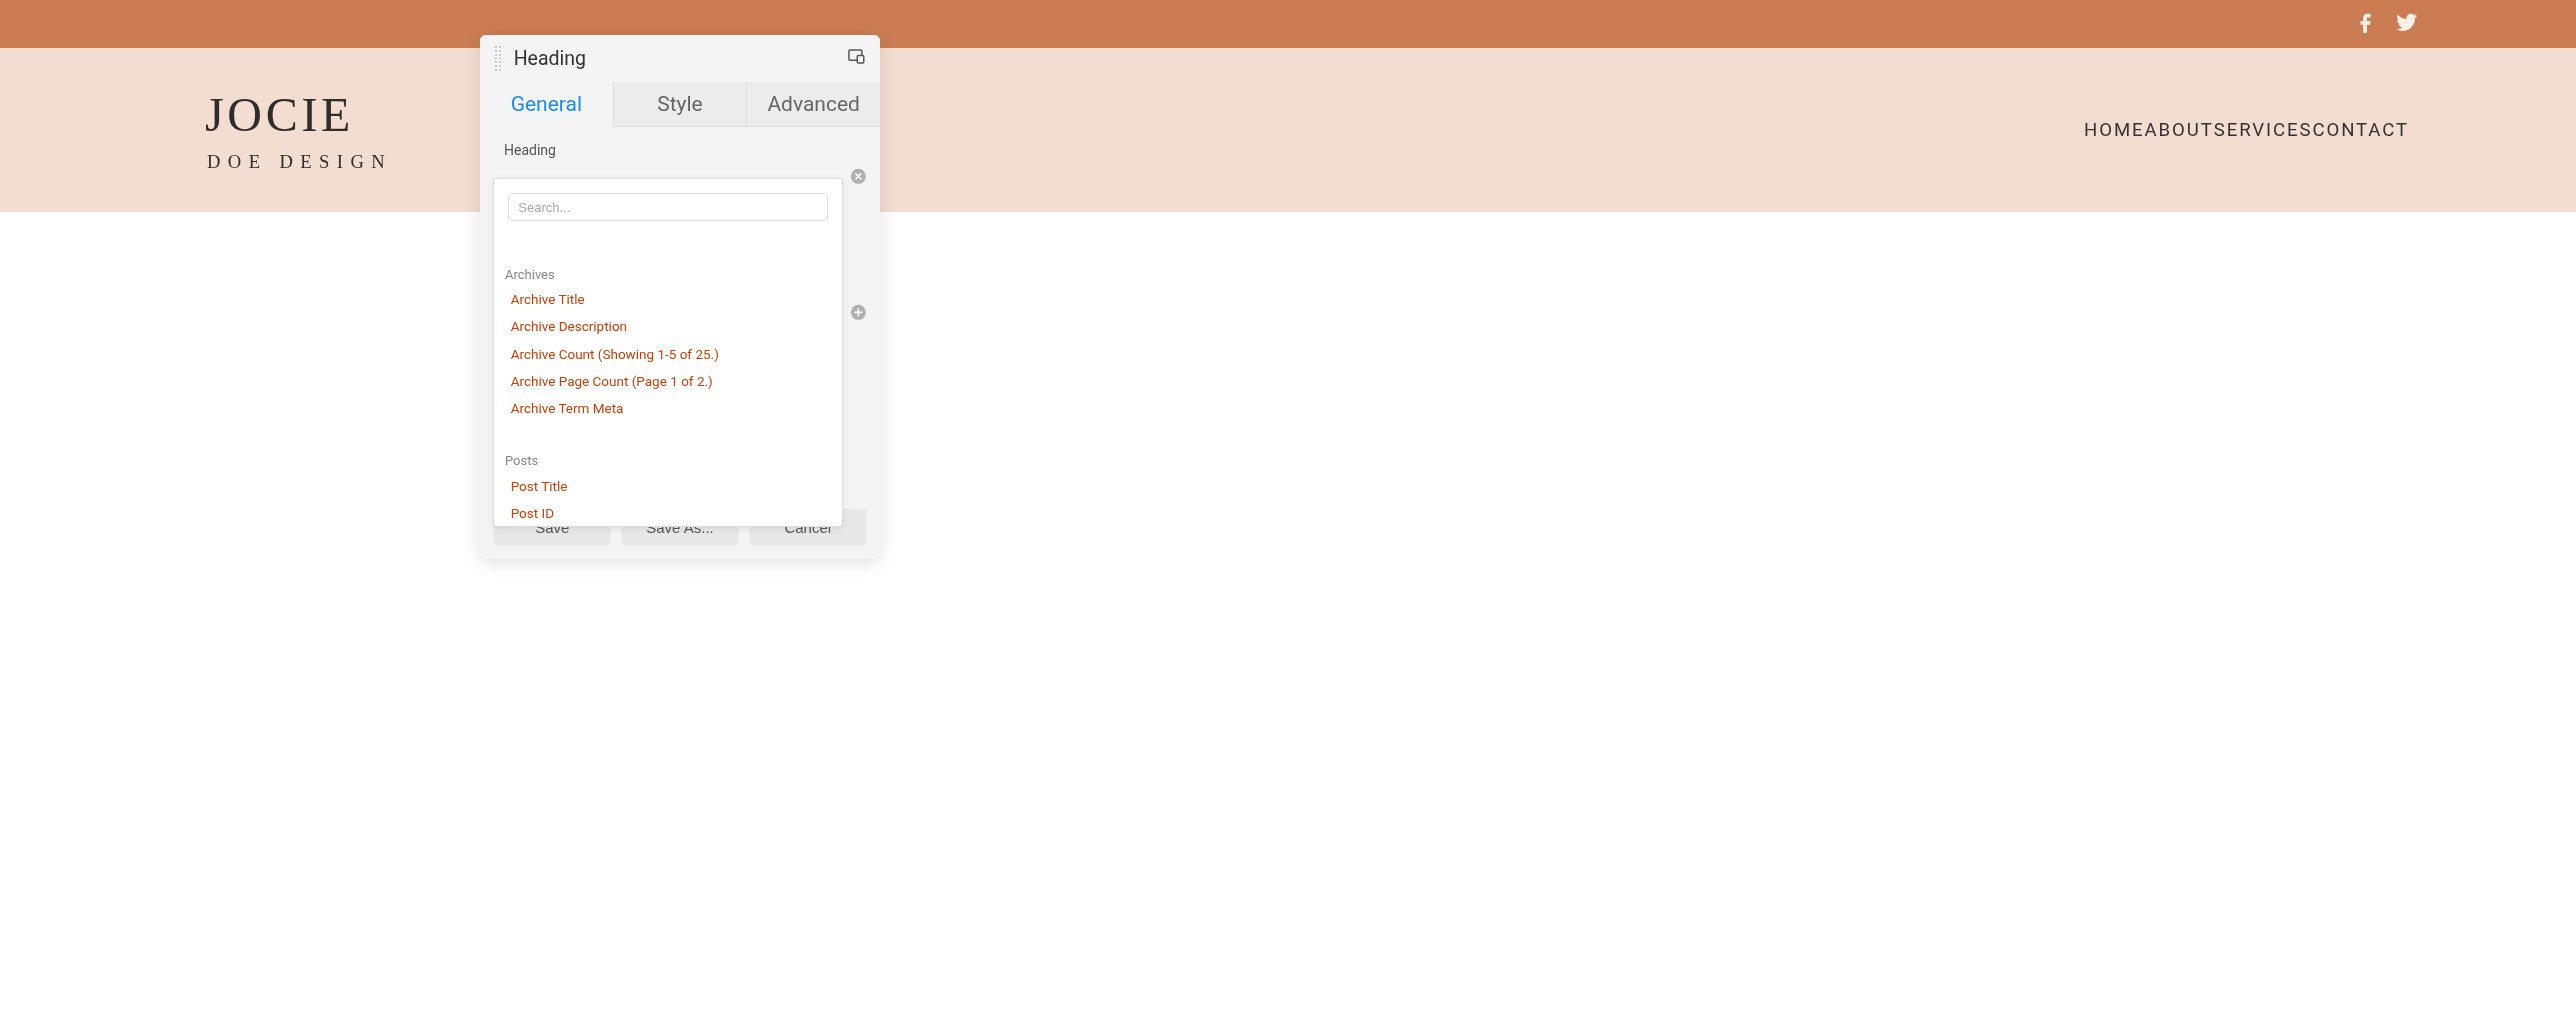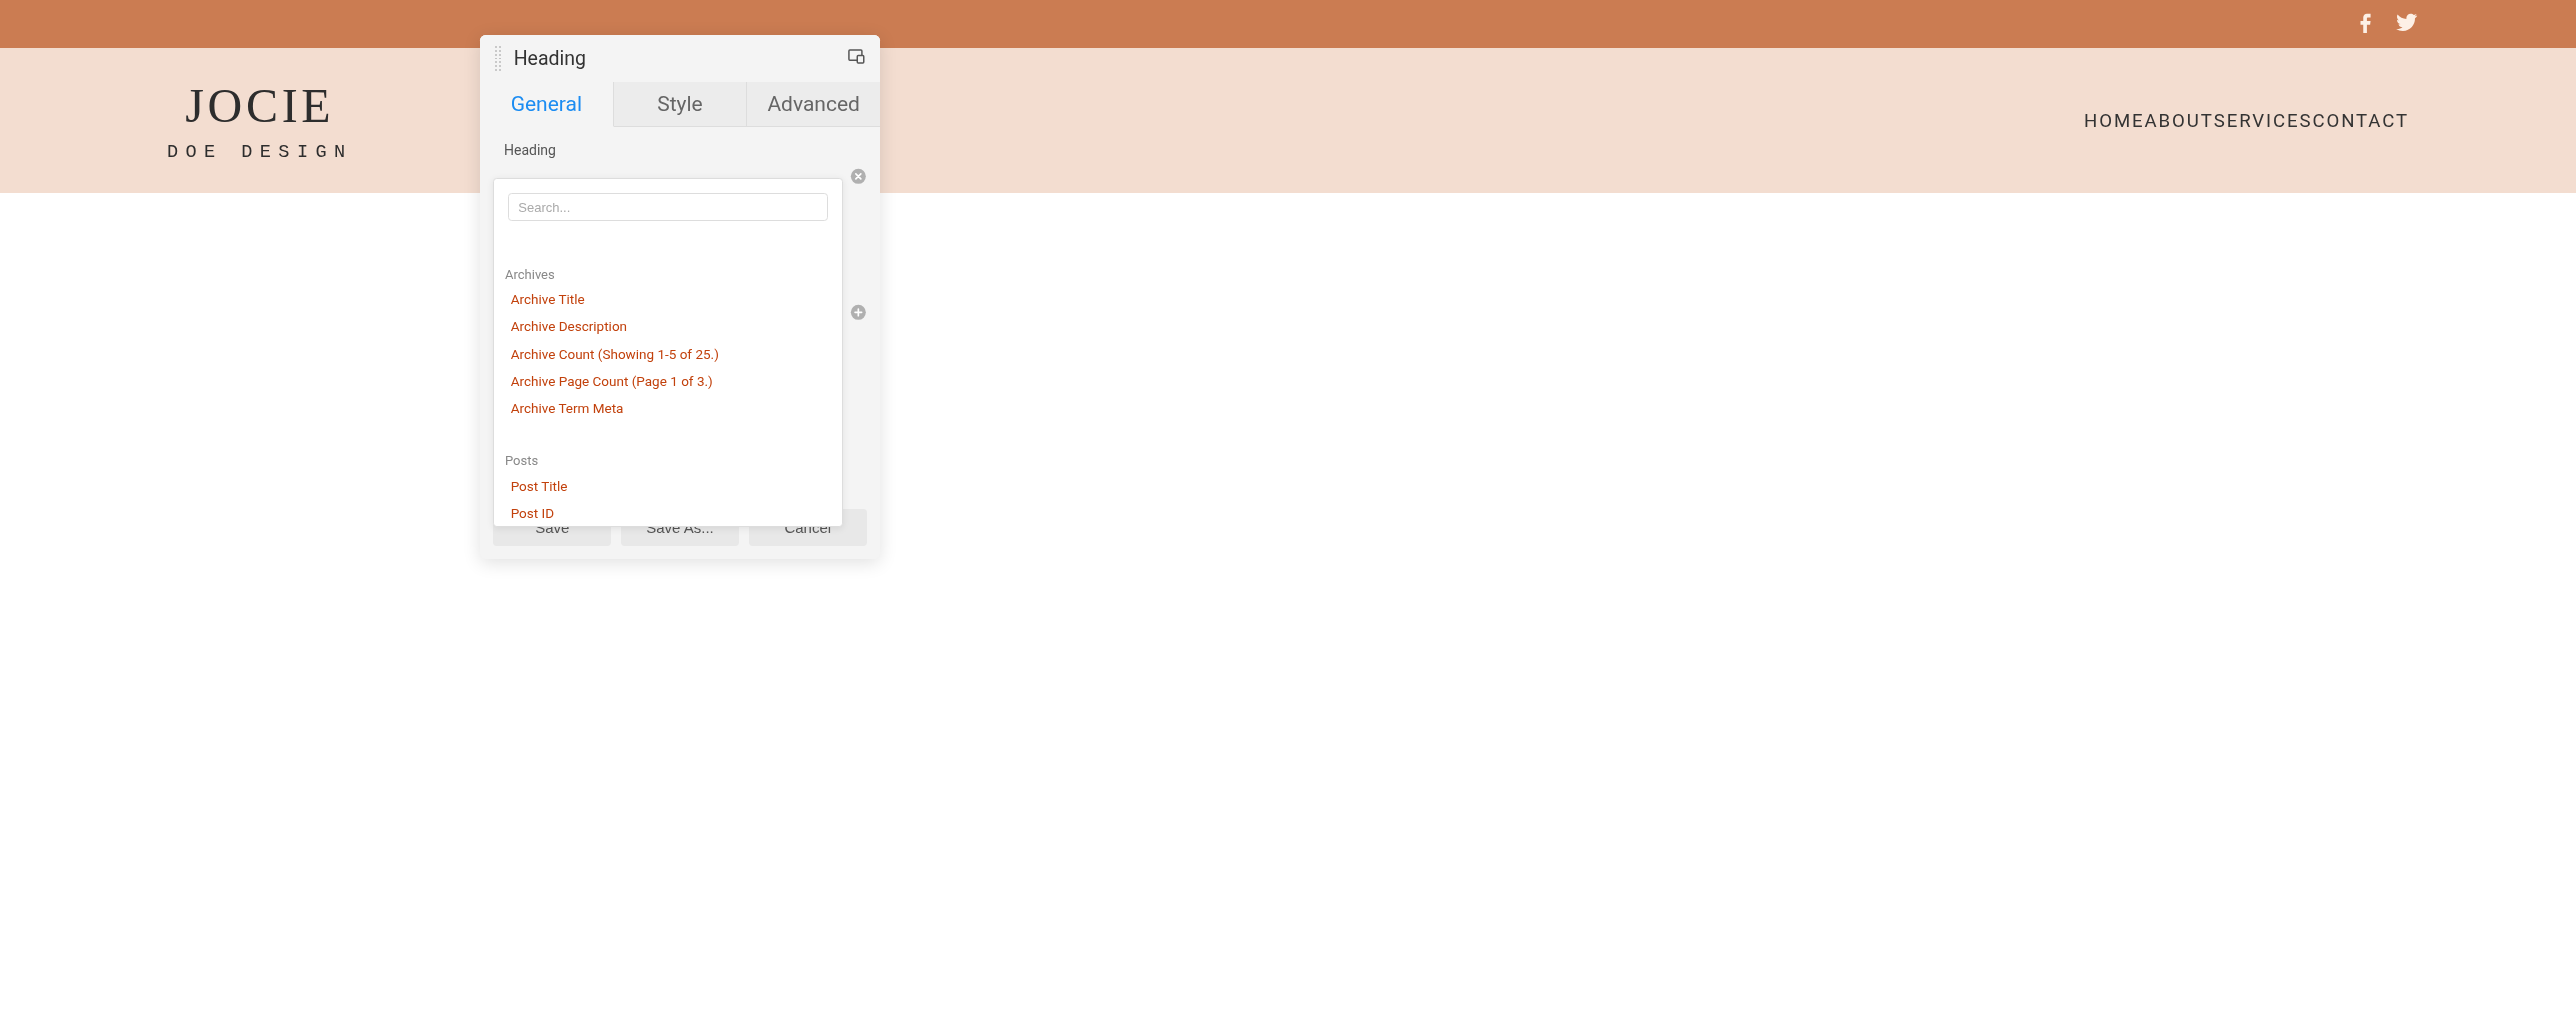--- a/index.html
+++ b/index.html
@@ -28,21 +28,21 @@
     }
     
     .social-icon {
       color: #fdf0e6;
       width: 22px;
       height: 22px;
     }
     
     .header {
       background: #f3ddd0;
-      height: 145px;
+      height: 164px;
       display: flex;
       align-items: center;
       justify-content: space-between;
       padding: 0 167px;
     }
     
     .logo {
       display: flex;
       flex-direction: column;
       align-items: center;
@@ -50,25 +50,26 @@
     
     .logo-title {
       font-family: Georgia, 'Times New Roman', serif;
       font-size: 48px;
       font-weight: normal;
       letter-spacing: 3.7px;
       color: #2d2d2d;
     }
     
     .logo-subtitle {
-      font-family: Liberation Mono, monospace;
+      font-family: Liberation Serif, serif;
       font-size: 18.6px;
       letter-spacing: 7.4px;
       color: #2d2d2d;
       margin-top: 9.3px;
+      margin-left: 40px;
     }
     
     .nav {
       display: flex;
     }
     
     .nav-item {
       font-size: 18.6px;
       letter-spacing: 1.9px;
       color: #333;
@@ -342,21 +343,21 @@
       <div class="field-row">
         <div class="dropdown-wrapper">
           <div class="dropdown-panel">
             <div class="search-input-wrap">
               <input type="text" class="search-input" placeholder="Search..." style="">
             </div>
             <div class="dropdown-group-label">Archives</div>
             <div class="dropdown-item">Archive Title</div>
             <div class="dropdown-item">Archive Description</div>
             <div class="dropdown-item">Archive Count (Showing 1-5 of 25.)</div>
-            <div class="dropdown-item">Archive Page Count (Page 1 of 3.)</div>
+            <div class="dropdown-item">Archive Page Count (Page 1 of 2.)</div>
             <div class="dropdown-item">Archive Term Meta</div>
             <div class="dropdown-group-label">Posts</div>
             <div class="dropdown-item">Post Title</div>
             <div class="dropdown-item">Post ID</div>
           </div>
         </div>
         <span>
           <svg class="circle-icon" viewBox="0 0 20 20">
             <circle cx="10" cy="10" r="9" class="close-circle"></circle>
             <path d="M7 7 L13 13 M13 7 L7 13" stroke="#fff" stroke-width="2" stroke-linecap="round"></path>

